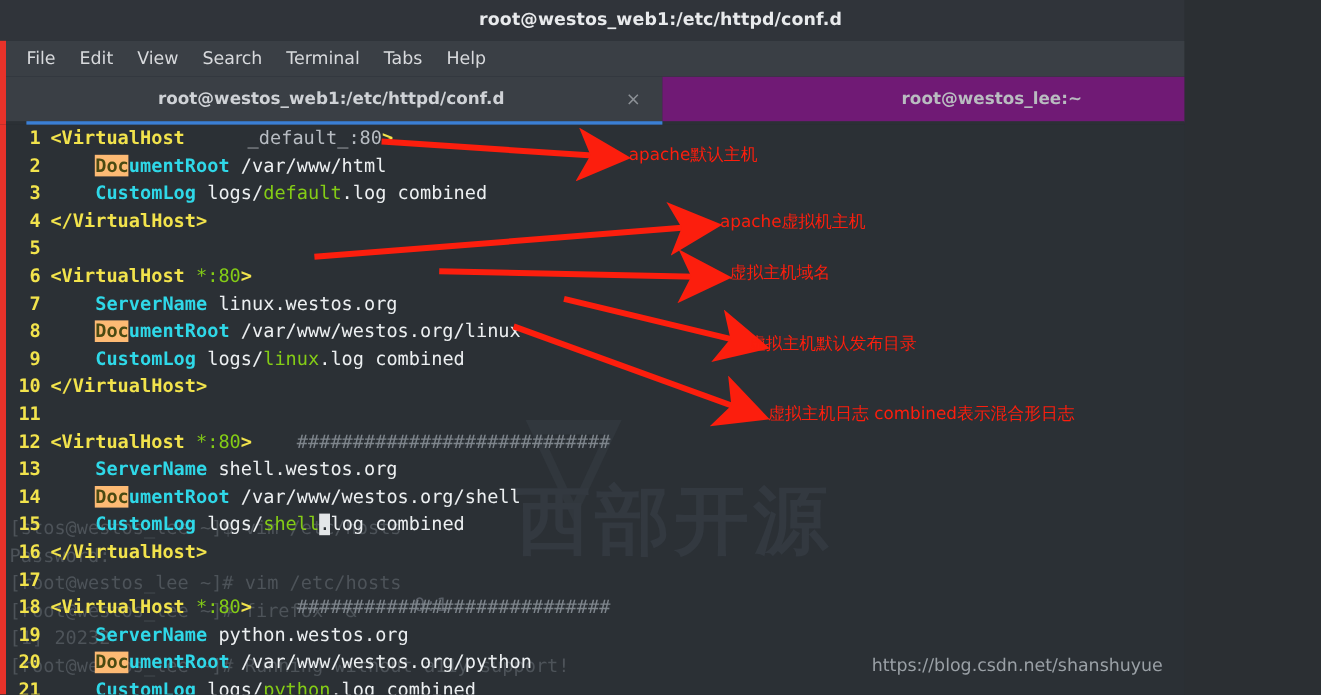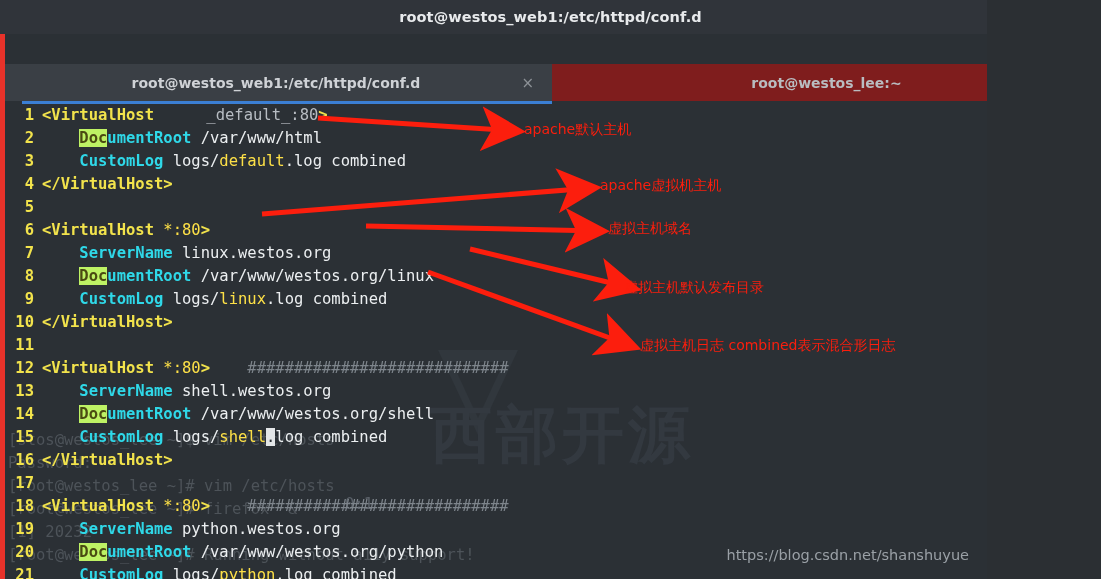--- a/index.html
+++ b/index.html
@@ -75,21 +75,21 @@
     font-weight: bold;
     font-family: "DejaVu Sans", sans-serif;
   }
   .tab.active {
     width: 552px;
     background: #3a3f45;
     border-top: 0px;
   }
   .tab.inactive {
     width: 549px;
-    background: #7f1d1d;
+    background: #701a75;
     color: #b9bcc0;
     align-items: center;
   }
   .tab-label { pointer-events: none; }
   .tab-close {
     position: absolute;
     right: 18px;
     top: 50%;
     transform: translateY(-50%);
     color: #8c9196;
@@ -199,24 +199,24 @@
     display: inline-block;
     width: 34px;
     text-align: right;
     color: #f2e34c;
     font-weight: bold;
     margin-right: 8px;
   }
   .tag      { color: #f2e34c; font-weight: bold; }
   .kw       { color: #2fd8e8; font-weight: bold; }
   .plain    { color: #eceff1; }
-  .addr     { color: #fde047; }
+  .addr     { color: #84cc16; }
   .defaddr  { color: #b7bcc2; margin-left: 43px; }
   .comment  { color: #7e858c; }
-  .hl       { background: #bef264; color: #4a4a12; font-weight: bold; }
+  .hl       { background: #fdba74; color: #4a4a12; font-weight: bold; }
   .cursor   { background: #e3e6e8; color: #2b3035; }
 
   
   .anno {
     position: absolute;
     z-index: 8;
     color: #fc1e0d;
     font-family: "DejaVu Sans", sans-serif;
     font-size: 14px;
     white-space: nowrap;
@@ -243,20 +243,29 @@
 </style>
 </head>
 <body>
 
 <div id="app">
 
   <div class="titlebar">
     <div class="titlebar-text">root@westos_web1:/etc/httpd/conf.d</div>
   </div>
 
+  <div class="menubar" id="menubar">
+      <div class="menu-item">File</div>
+      <div class="menu-item">Edit</div>
+      <div class="menu-item">View</div>
+      <div class="menu-item">Search</div>
+      <div class="menu-item">Terminal</div>
+      <div class="menu-item">Tabs</div>
+      <div class="menu-item">Help</div>
+    </div>
 
   <div class="tabbar" id="tabbar">
       <div class="tab active">
         <span class="tab-label">root@westos_web1:/etc/httpd/conf.d</span>
         <span class="tab-close">×</span>
       </div>
       <div class="tab inactive">
         <span class="tab-label">root@westos_lee:~</span>
         <span class="tab-close">×</span>
       </div>

